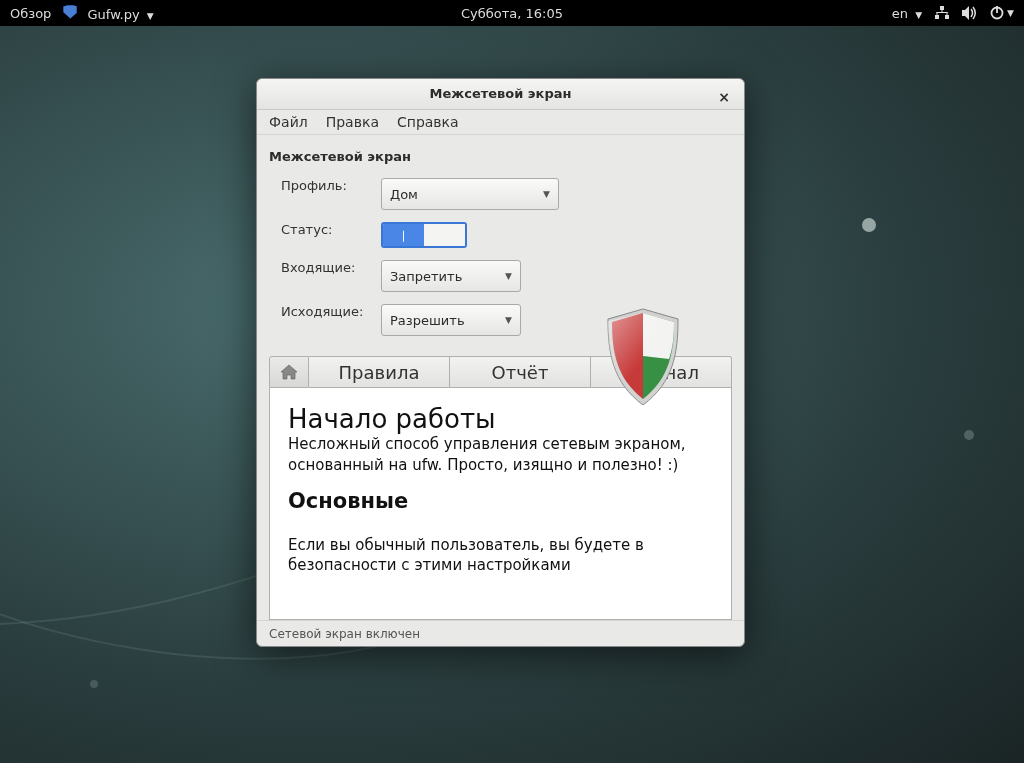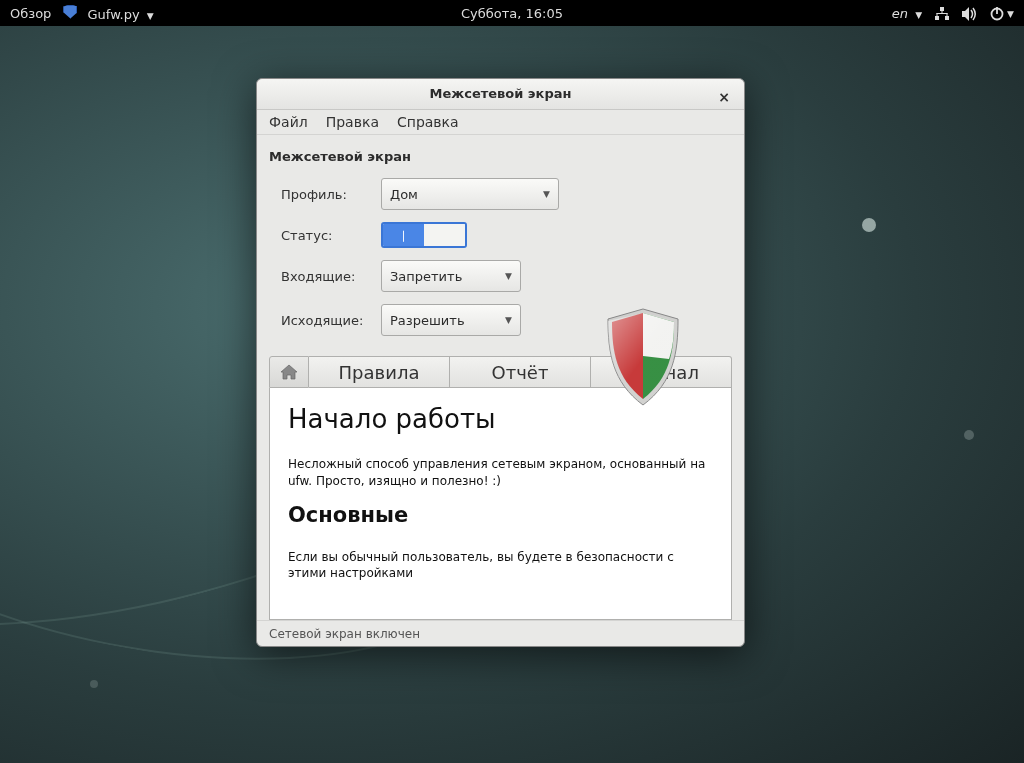--- a/index.html
+++ b/index.html
@@ -15,21 +15,21 @@
 .bg-dot { position: absolute; background: rgba(220,235,230,0.6); border-radius: 50%; }
 
 
 .topbar {
   position: absolute; top: 0; left: 0; right: 0; height: 26px;
   background: #000; color: #dcdcdc; display: flex; align-items: center;
   font-size: 13px; padding: 0 10px;
 }
 .topbar .left { display: flex; align-items: center; gap: 12px; }
 .topbar .center { position: absolute; left: 50%; transform: translateX(-50%); font-weight: 500; }
-.topbar .right { margin-left: auto; display: flex; align-items: flex-end; gap: 12px; font-style: italic; }
+.topbar .right { margin-left: auto; display: flex; align-items: center; gap: 12px; }
 .topbar .appicon { width: 14px; height: 14px; background: #4a7fd6; border: 1px solid #2a5ab0; display: inline-block; margin-right: 6px; clip-path: polygon(50% 0, 100% 15%, 100% 55%, 50% 100%, 0 55%, 0 15%); }
 .topbar .menudrop { margin-left: 3px; font-size: 9px; }
 .ticon { display:inline-flex; align-items:center; }
 
 
 .win {
   position: absolute; left: 256px; top: 78px; width: 489px; height: 569px;
   background: #e9e9e7; border: 1px solid #888; border-radius: 6px;
   box-shadow: 0 8px 40px rgba(0,0,0,0.6);
   display: flex; flex-direction: column;
@@ -43,21 +43,21 @@
 .closebtn { position: absolute; right: 10px; top: 8px; width: 20px; height: 20px;
   border-radius: 3px; display:flex; align-items:center; justify-content:center;
   font-size: 14px; color: #333; cursor: pointer; font-weight: bold; }
 
 .menubar { height: 30px; display: flex; align-items: center; gap: 18px;
   padding: 0 12px; font-size: 14px; color: #333; border-bottom: 1px solid #d4d4d2; }
 
 .section-label { font-size: 13px; font-weight: bold; color: #2c2c2c;
   padding: 14px 12px 8px 12px; }
 
-.form-row { display: flex; align-items: center; padding: 6px 0 6px 24px; gap: 10px; }
+.form-row { display: flex; padding: 6px 0 6px 24px; gap: 10px; }
 .form-label { width: 90px; text-align: left; font-size: 13px; color: #333; }
 
 .combo {
   min-width: 140px; height: 32px; background: linear-gradient(#fafaf8,#e6e6e4);
   border: 1px solid #a9a9a7; border-radius: 3px; display: flex; align-items: center;
   padding: 0 8px; font-size: 13px; color: #2c2c2c; position: relative;
 }
 .combo.wide { width: 178px; }
 .combo.narrow { width: 106px; }
 .combo .caret { position: absolute; right: 8px; font-size: 9px; color: #555; }
@@ -73,21 +73,21 @@
 .tab { flex:1; height:32px; background:linear-gradient(#f2f2f0,#e2e2e0);
   border:1px solid #b0b0ae; border-bottom:1px solid #b0b0ae; display:flex; align-items:center;
   justify-content:center; font-size:18px; color:#333; }
 .tab + .tab { border-left:none; }
 .tab.iconcell { flex:0 0 40px; background:linear-gradient(#eaeae8,#d8d8d6); border-top-left-radius:3px; border-bottom:1px solid #b0b0ae;}
 .tab.last { border-top-right-radius:3px; }
 
 .content-pane { margin: 0 12px 0 12px; background:#fff; border:1px solid #b0b0ae;
   border-top:none; height: 232px; padding: 16px 18px; overflow:hidden; color:#111; }
 .content-pane h1 { font-size: 26px; font-weight: 400; margin-bottom: 0; }
-.content-pane p { font-size: 12px; line-height:1.35; margin-bottom: 14px; margin-top: 22px; }
+.content-pane p { font-size: 15px; line-height:1.35; margin-bottom: 14px; }
 .content-pane h2 { font-size: 21px; font-weight: 800; margin-bottom: 22px; }
 
 .statusbar { height: 30px; display:flex; align-items:center; padding: 0 12px;
   font-size: 12px; color:#555; border-top:1px solid #d4d4d2; margin-top:auto; }
 </style>
 </head>
 <body>
 
 <div class="bg-swirl" style="width:900px;height:400px;left:-300px;top:200px;transform:rotate(-15deg)"></div>
 <div class="bg-swirl" style="width:700px;height:300px;left:-200px;top:350px;transform:rotate(10deg)"></div>

